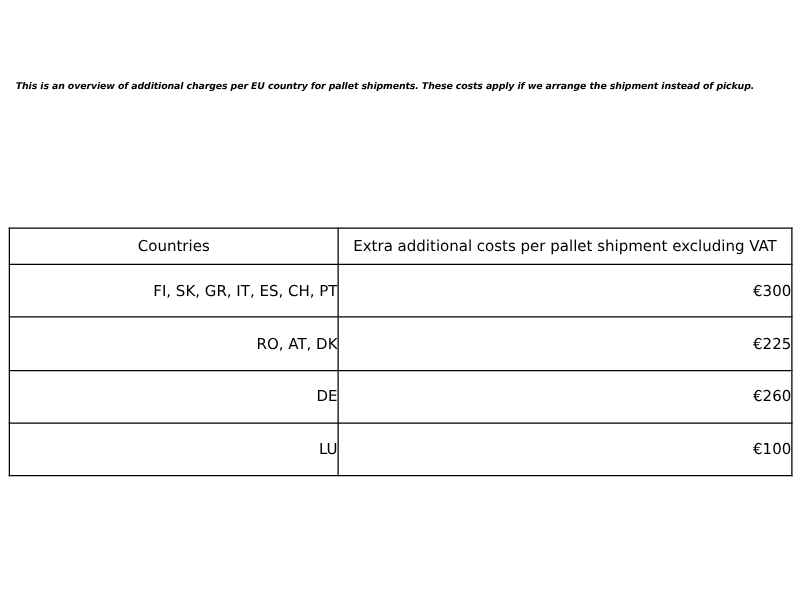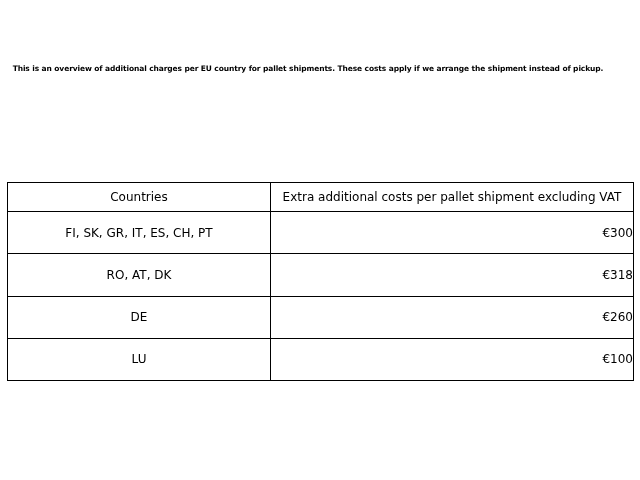--- a/index.html
+++ b/index.html
@@ -21,20 +21,21 @@
     left: 0;
     top: 63px;
     width: 616px;
     text-align: center;
     font-size: 7.5px;
     font-weight: bold;
     letter-spacing: -0.1px;
     line-height: 11px;
     color: #000000;
     white-space: nowrap;
+    font-style: italic;
   }
   table.charges {
     position: absolute;
     left: 7px;
     top: 154px;
     width: 626px;
     height: 199px;
     border-collapse: collapse;
     table-layout: fixed;
     font-size: 12px;
@@ -50,21 +51,21 @@
     height: 28px;
     overflow: hidden;
     white-space: nowrap;
   }
   table.charges th {
     text-align: center;
   }
   col.c1 { width: 263px; }
   col.c2 { width: 363px; }
   td.countries {
-    text-align: center;
+    text-align: right;
     padding-left: 26px;
   }
   td.cost {
     text-align: right;
     padding-left: 35px;
   }
 </style>
 </head>
 <body>
 
@@ -83,21 +84,21 @@
         <th>Extra additional costs per pallet shipment excluding VAT</th>
       </tr>
     </thead>
     <tbody>
       <tr>
         <td class="countries">FI, SK, GR, IT, ES, CH, PT</td>
         <td class="cost">€300</td>
       </tr>
       <tr>
         <td class="countries">RO, AT, DK</td>
-        <td class="cost">€318</td>
+        <td class="cost">€225</td>
       </tr>
       <tr>
         <td class="countries">DE</td>
         <td class="cost">€260</td>
       </tr>
       <tr>
         <td class="countries">LU</td>
         <td class="cost">€100</td>
       </tr>
     </tbody>

